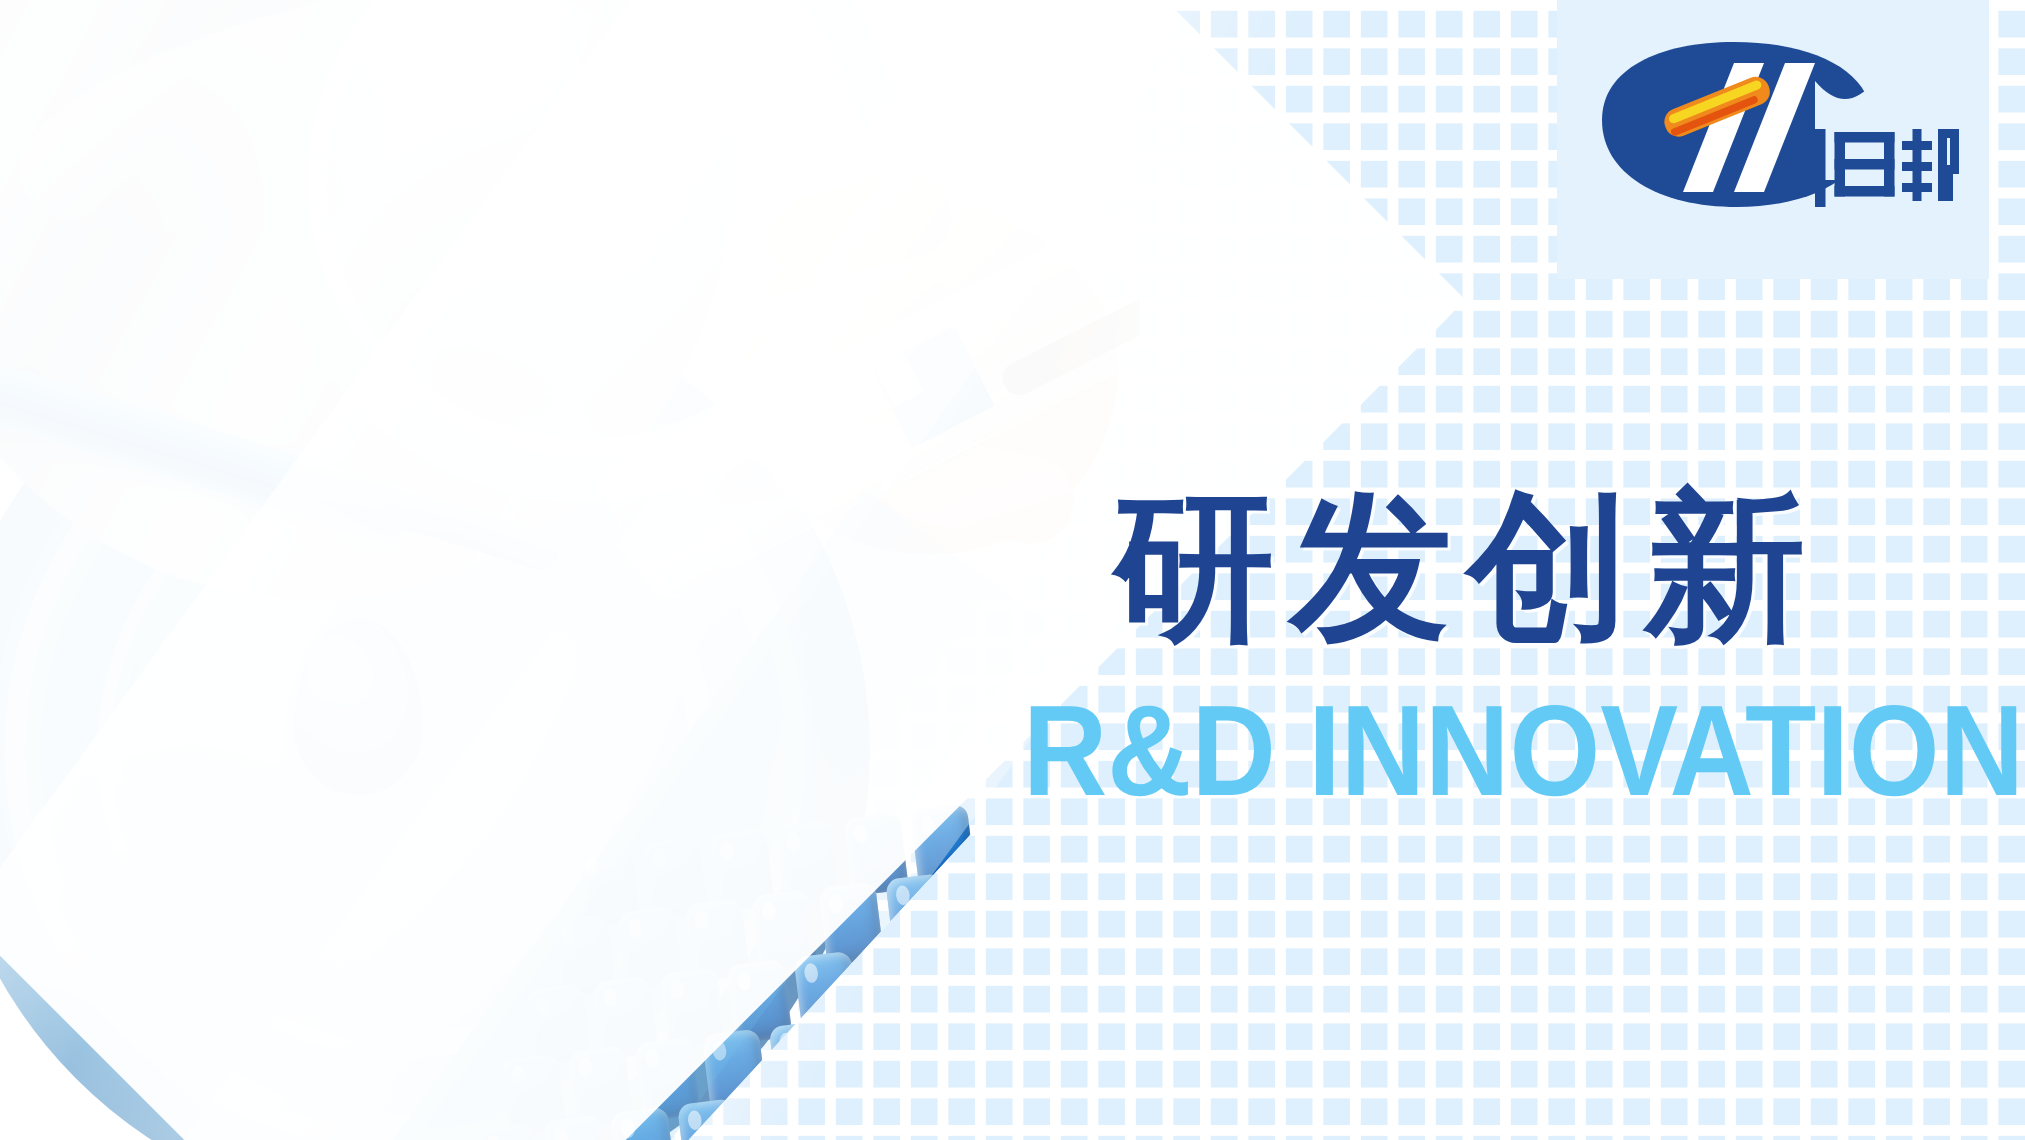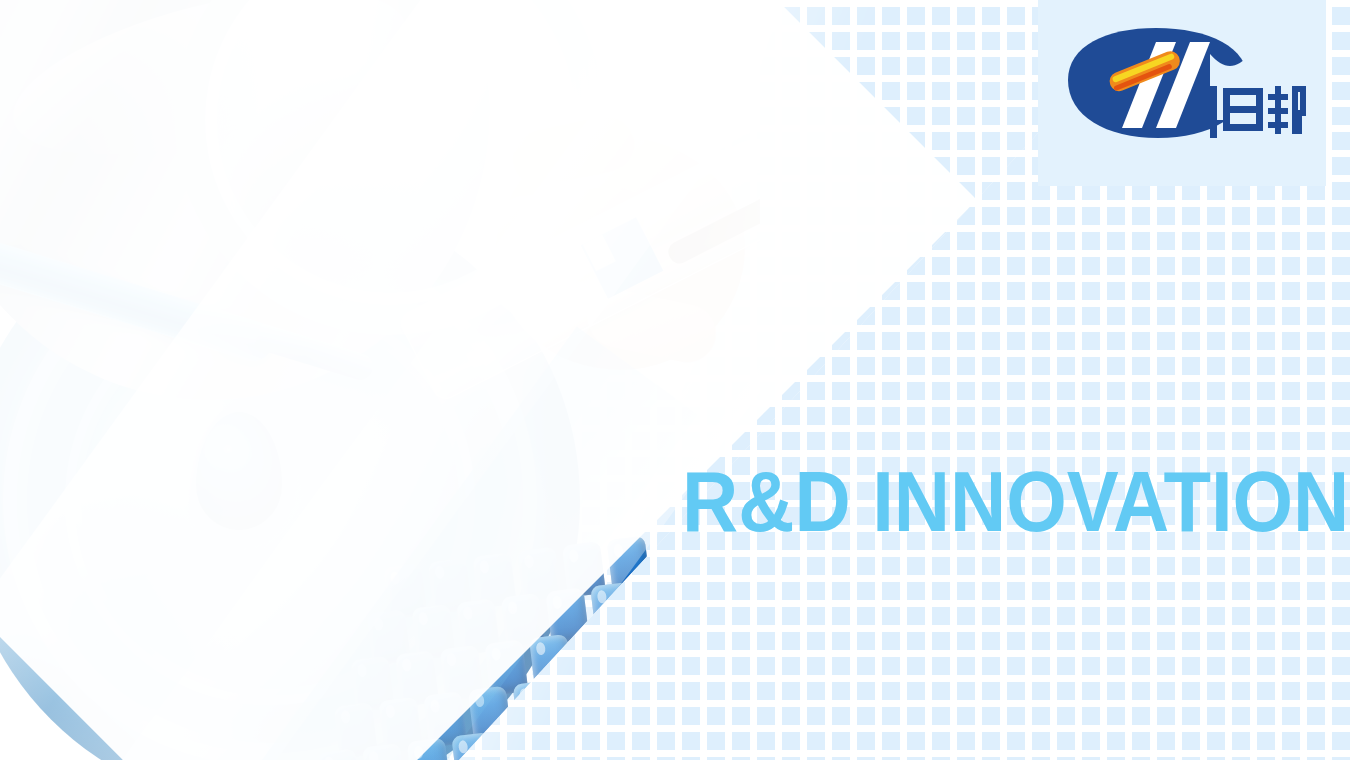--- a/index.html
+++ b/index.html
@@ -457,16 +457,17 @@
           <rect x="232" y="62" width="6" height="48"></rect>
           <rect x="232" y="62" width="14" height="6"></rect>
           <rect x="240" y="62" width="6" height="30"></rect>
           <rect x="232" y="86" width="14" height="6"></rect>
           <rect x="236" y="92" width="6" height="18"></rect>
         </g>
       </svg>
     </div>
   </div>
 
+  <div class="headline-cn">研发创新</div>
 
   <div class="headline-en">R&amp;D INNOVATION</div>
 
 </div>
 
 </body></html>

